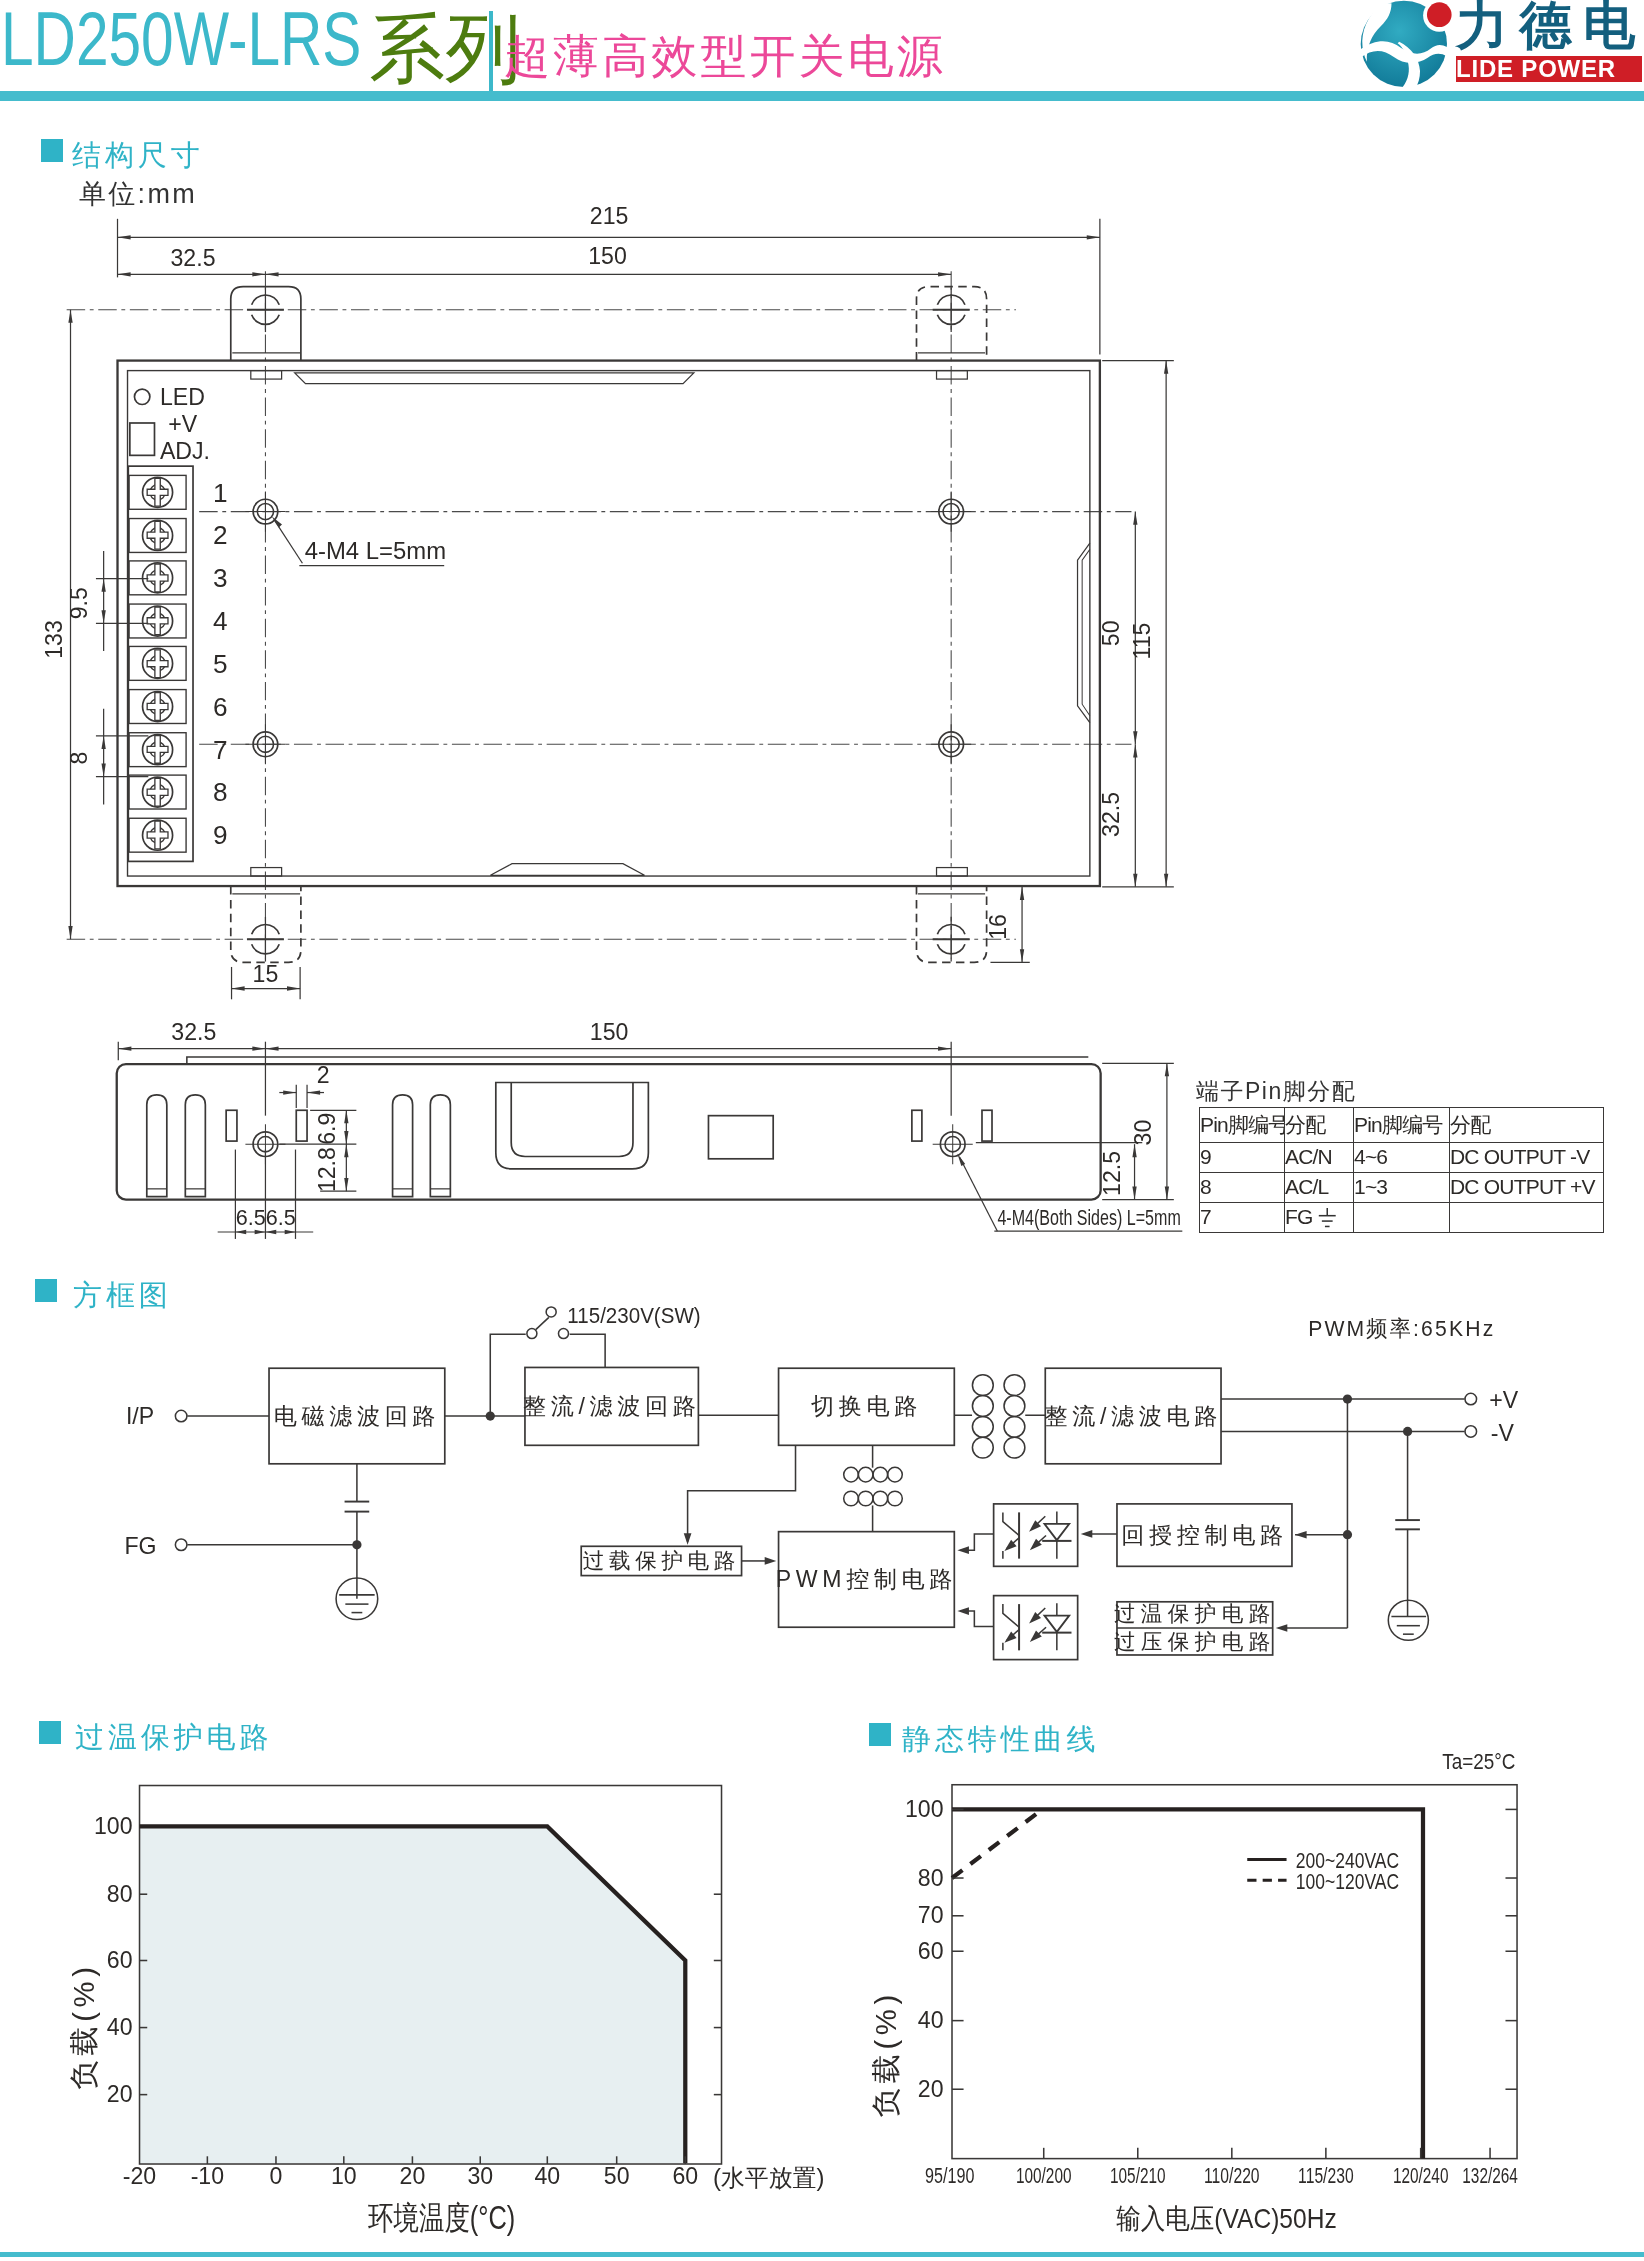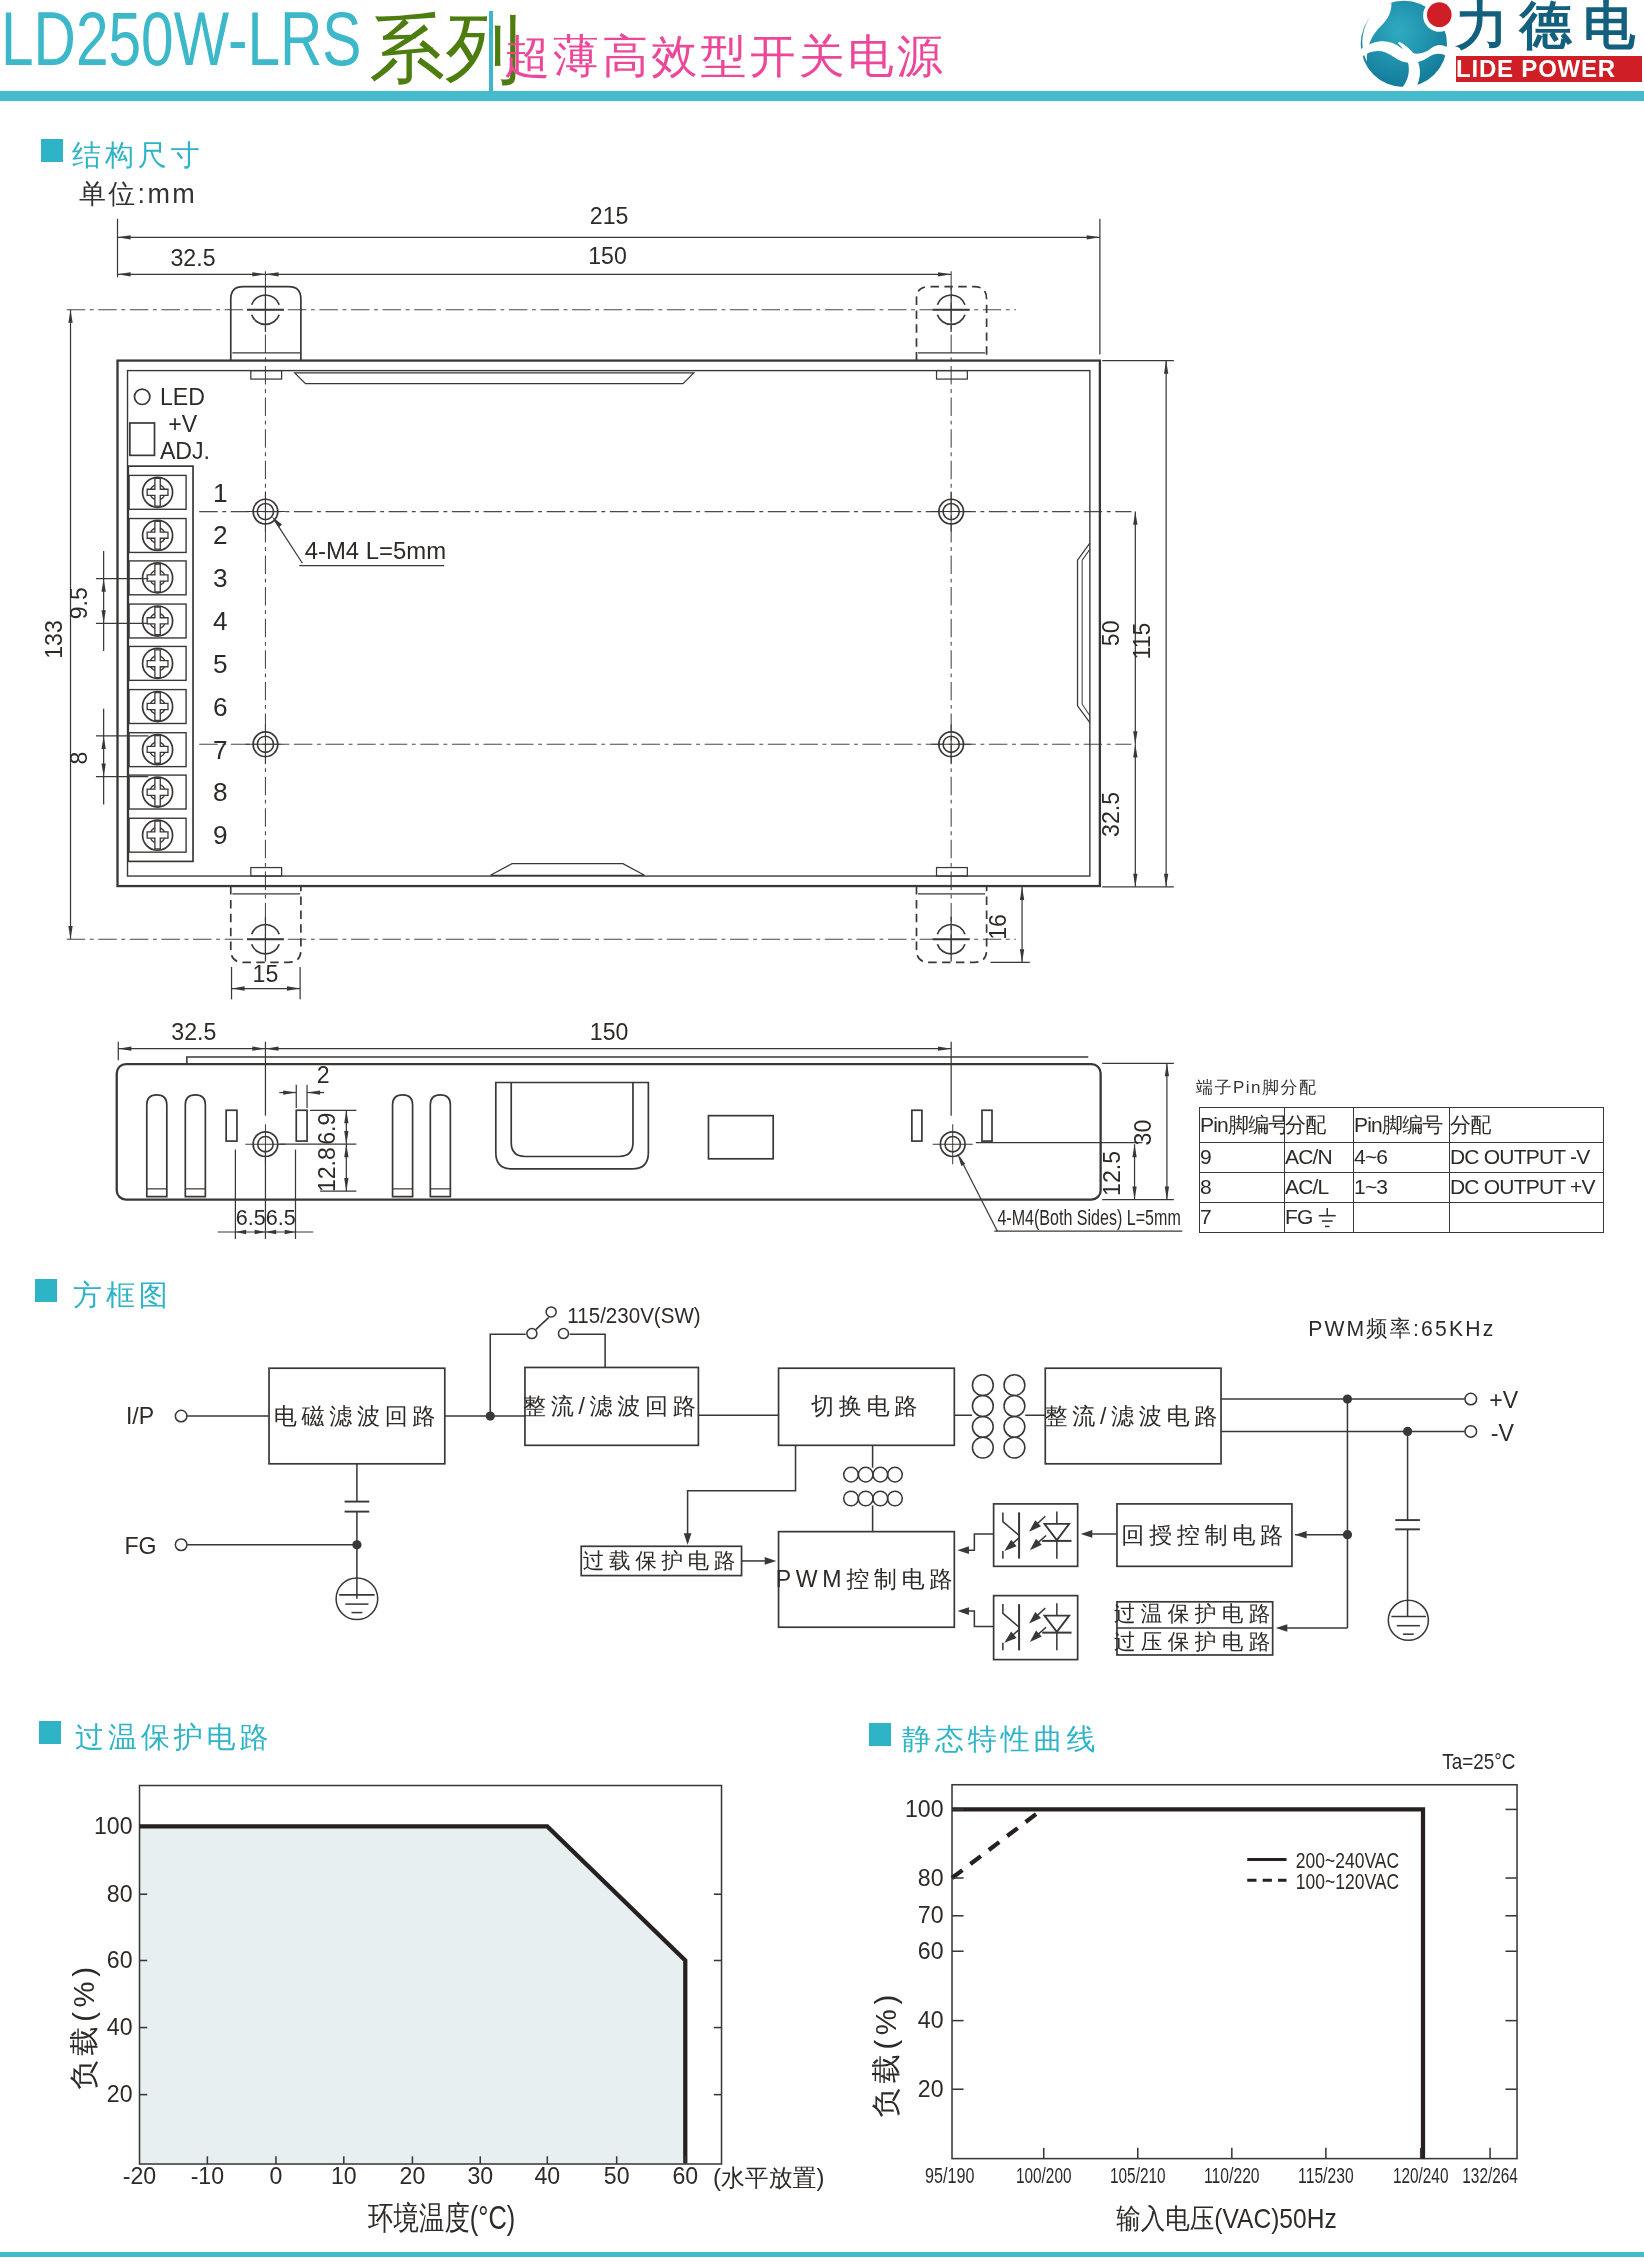--- a/index.html
+++ b/index.html
@@ -664,21 +664,21 @@
 <line x1="1618" y1="2439" x2="1669" y2="2439" stroke="#262120" stroke-width="4" stroke-dasharray="12 8"></line>
 <text x="1681" y="2450" font-size="28" fill="#2d2a28" text-anchor="start" font-family="Liberation Sans,sans-serif" textLength="134" lengthAdjust="spacingAndGlyphs">100~120VAC</text>
 
 <text x="1871" y="2295" font-size="28" fill="#2d2a28" text-anchor="start" font-family="Liberation Sans,sans-serif" textLength="95" lengthAdjust="spacingAndGlyphs">Ta=25°C</text>
 
 <text x="1163" y="2664" font-size="38" fill="#2d2a28" text-anchor="middle" font-family="Liberation Sans,sans-serif" letter-spacing="6" transform="rotate(-90 1163 2664)">负载(%)</text>
 
 <text x="1591" y="2890" font-size="36" fill="#2d2a28" text-anchor="middle" font-family="Liberation Sans,sans-serif" textLength="286" lengthAdjust="spacingAndGlyphs">输入电压(VAC)50Hz</text>
 </svg>
 
-<div class="abs" style="left:1196px;top:1076px;font-size:17px;color:#333;letter-spacing:1.5px">端子Pin脚分配</div>
+<div class="abs" style="left:1196px;top:1076px;font-size:23px;color:#333;letter-spacing:1.5px">端子Pin脚分配</div>
 
 <table class="pin abs" style="left:1199px;top:1107px;width:400px;height:126px">
 <tbody>
       <tr style="font-size:21.6px">
         <td style="width:84px">Pin脚编号</td>
         <td style="width:68px">分配</td>
         <td style="width:95px">Pin脚编号</td>
         <td style="width:153px">分配</td>
       </tr>
 <tr>

